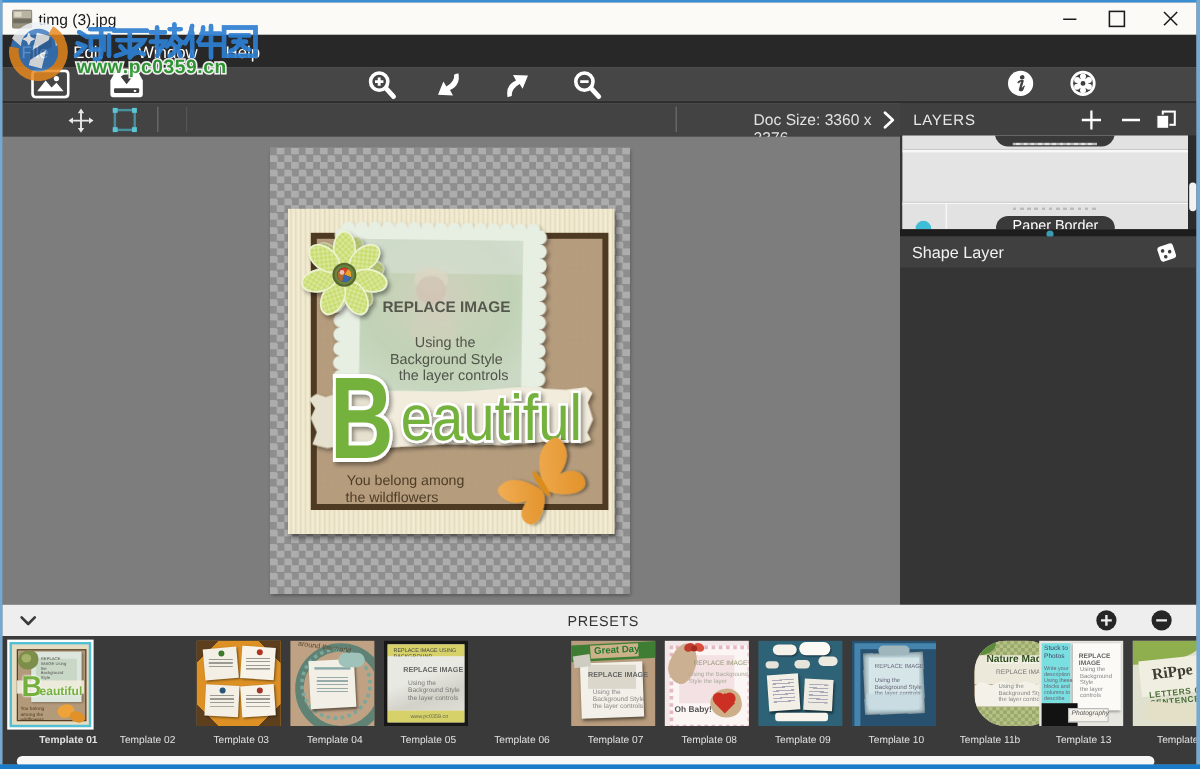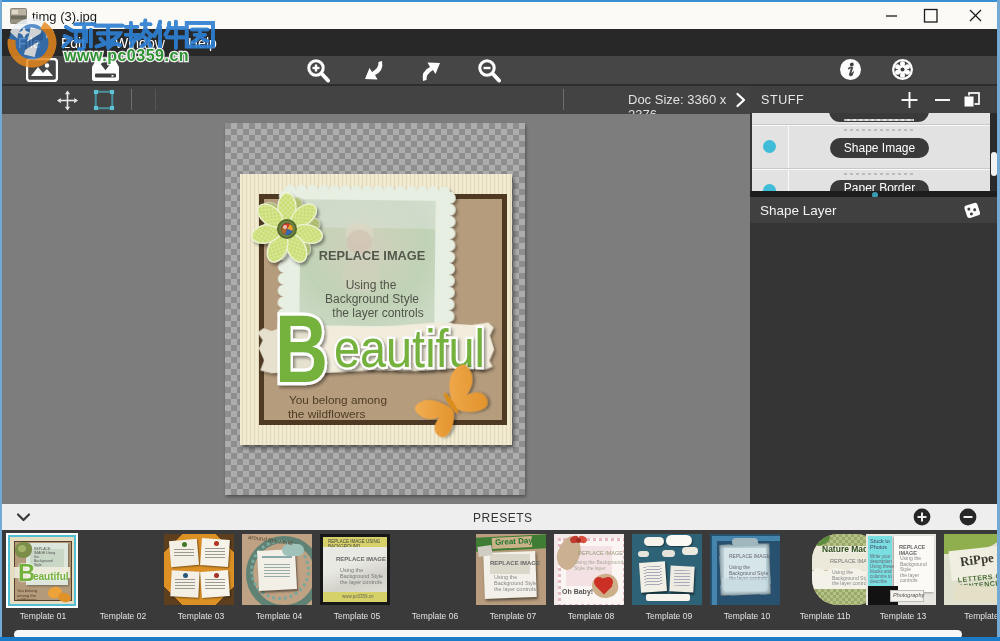--- a/index.html
+++ b/index.html
@@ -252,45 +252,39 @@
 
     <g transform="translate(452,295) rotate(-38) scale(.83)" filter="url(#soft2)">
       <path fill="url(#bfly)" d="M-2 -2 Q-10 -26 -24 -31 Q-40 -35 -38 -22 Q-36 -8 -20 -3 Q-36 1 -35 12 Q-33 23 -20 18 Q-9 13 -3 3 Z"></path>
       <path fill="url(#bfly)" d="M2 -3 Q10 -30 27 -36 Q46 -41 44 -26 Q42 -10 22 -4 Q40 0 39 13 Q37 26 22 20 Q9 14 3 3 Z"></path>
       <ellipse cx="1" cy="-8" rx="3.2" ry="15" fill="#db8d1f" transform="rotate(4)"></ellipse>
     </g>
   </svg>
 </div>
 <div class="abs" id="lpanel">
   <div class="abs" id="lhead">
-      <span class="t">STUFF</span>
+      <span class="t">LAYERS</span>
     <svg class="abs" style="left:144px;top:5px" width="103" height="18" viewBox="0 0 103 18">
       <g stroke="#fff" stroke-width="1.9" fill="none">
         <line x1="7.5" y1="9" x2="23.5" y2="9"></line>
         <line x1="15.5" y1="1" x2="15.5" y2="17"></line>
         <line x1="41" y1="9" x2="56" y2="9"></line>
       </g>
       <g>
         <rect x="75" y="2" width="10" height="11" fill="none" stroke="#fff" stroke-width="1.7"></rect>
         <rect x="70" y="5" width="10" height="11" fill="#fff" stroke="#404040" stroke-width="1"></rect>
       </g>
     </svg>
   </div>
   <div class="abs" id="llist">
     <div class="abs" style="left:0;top:0;width:238px;height:11px;background:#e2e2e2;">
       <div class="abs" style="left:77px;top:-12px;width:100px;height:21px;background:#3a3a3a;border-radius:0 0 11px 11px;"></div>
       <div class="abs" style="left:92px;top:6px;width:70px;height:2px;background:repeating-linear-gradient(90deg,#bbb 0 3px,#e2e2e2 3px 6px);"></div>
     </div>
     <div class="abs" style="left:0;top:11px;width:238px;height:2px;background:#f8f8f8;border-top:1px solid #c9c9c9;"></div>
-    <div class="abs" style="left:0;top:13px;width:238px;height:42px;background:#e2e2e2;">
-      <div class="abs" style="left:11px;top:14px;width:13px;height:13px;border-radius:50%;background:#3fbcd8;"></div>
-      <div class="abs" style="left:36px;top:0;width:1px;height:42px;background:#fafafa;"></div>
-      <div class="abs" style="left:92px;top:3px;width:70px;height:2px;background:repeating-linear-gradient(90deg,#bbb 0 3px,#e2e2e2 3px 6px);"></div>
-      <div class="abs" style="left:78px;top:12px;width:99px;height:20px;background:#3a3a3a;border-radius:10px;color:#fff;font-size:12px;text-align:center;line-height:20px;">Shape Image</div>
-    </div>
     <div class="abs" style="left:0;top:55px;width:238px;height:2px;background:#f8f8f8;border-top:1px solid #c9c9c9;"></div>
     <div class="abs" style="left:0;top:57px;width:238px;height:36px;background:#e2e2e2;">
       <div class="abs" style="left:11px;top:14px;width:13px;height:13px;border-radius:50%;background:#3fbcd8;"></div>
       <div class="abs" style="left:36px;top:0;width:1px;height:21px;background:#fafafa;"></div>
       <div class="abs" style="left:92px;top:3px;width:70px;height:2px;background:repeating-linear-gradient(90deg,#bbb 0 3px,#e2e2e2 3px 6px);"></div>
       <div class="abs" style="left:78px;top:10px;width:99px;height:20px;background:#3a3a3a;border-radius:10px;color:#fff;font-size:12px;text-align:center;line-height:17px;">Paper Border</div>
     </div>
   </div>
   <div class="abs" id="lscroll"></div>
   <div class="abs" id="lthumb"></div>
@@ -441,21 +435,21 @@
     <div class="abs" style="left:24px;top:56px;width:32px;height:10px;background:#f4f2ea;border:1px solid #bbb;"></div>
     <span class="abs" style="left:27px;top:58px;font-size:5.5px;color:#555;font-style:italic;">Photography</span>
   </div>
   <div class="thumb" style="left:942px;background:#dfe0ce;">
     <div class="abs" style="left:0;top:0;width:58px;height:20px;background:#8fae4e;border-radius:0 0 100% 0;"></div>
     <div class="abs" style="left:6px;top:14px;width:60px;height:30px;background:#f0eee0;transform:rotate(-6deg);"></div>
     <span class="abs" style="left:16px;top:18px;font-size:13px;font-weight:bold;color:#3c3c34;transform:rotate(-8deg);font-family:'Liberation Serif',serif;">RiPpe</span>
     <span class="abs" style="left:14px;top:40px;font-size:7px;font-weight:bold;color:#4a6e35;transform:rotate(-6deg);line-height:7px;letter-spacing:.5px;">LETTERS OR<br>SENTENCE</span>
     <div class="abs" style="left:10px;top:52px;width:52px;height:16px;background:#e4e0c8;transform:rotate(4deg);"></div>
   </div>
-  <span class="tlabel" style="left:2px;">Template 01</span>
+  <span class="tlabel" style="left:16px;font-weight:bold;">Template 01</span>
   <span class="tlabel" style="left:82px;">Template 02</span>
   <span class="tlabel" style="left:160px;">Template 03</span>
   <span class="tlabel" style="left:238px;">Template 04</span>
   <span class="tlabel" style="left:316px;">Template 05</span>
   <span class="tlabel" style="left:394px;">Template 06</span>
   <span class="tlabel" style="left:472px;">Template 07</span>
   <span class="tlabel" style="left:550px;">Template 08</span>
   <span class="tlabel" style="left:628px;">Template 09</span>
   <span class="tlabel" style="left:706px;">Template 10</span>
   <span class="tlabel" style="left:784px;">Template 11b</span>

